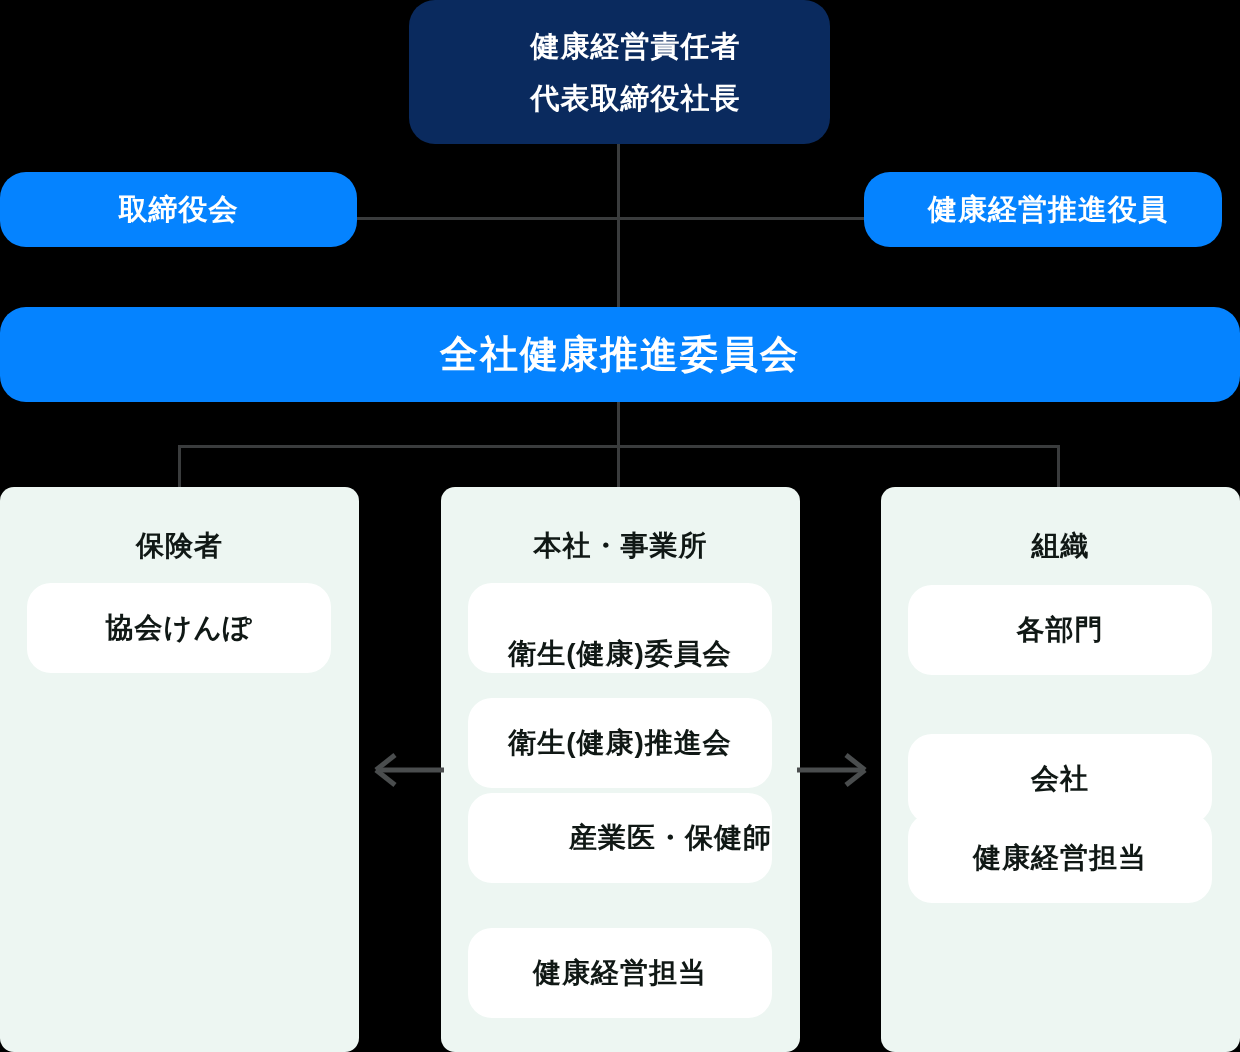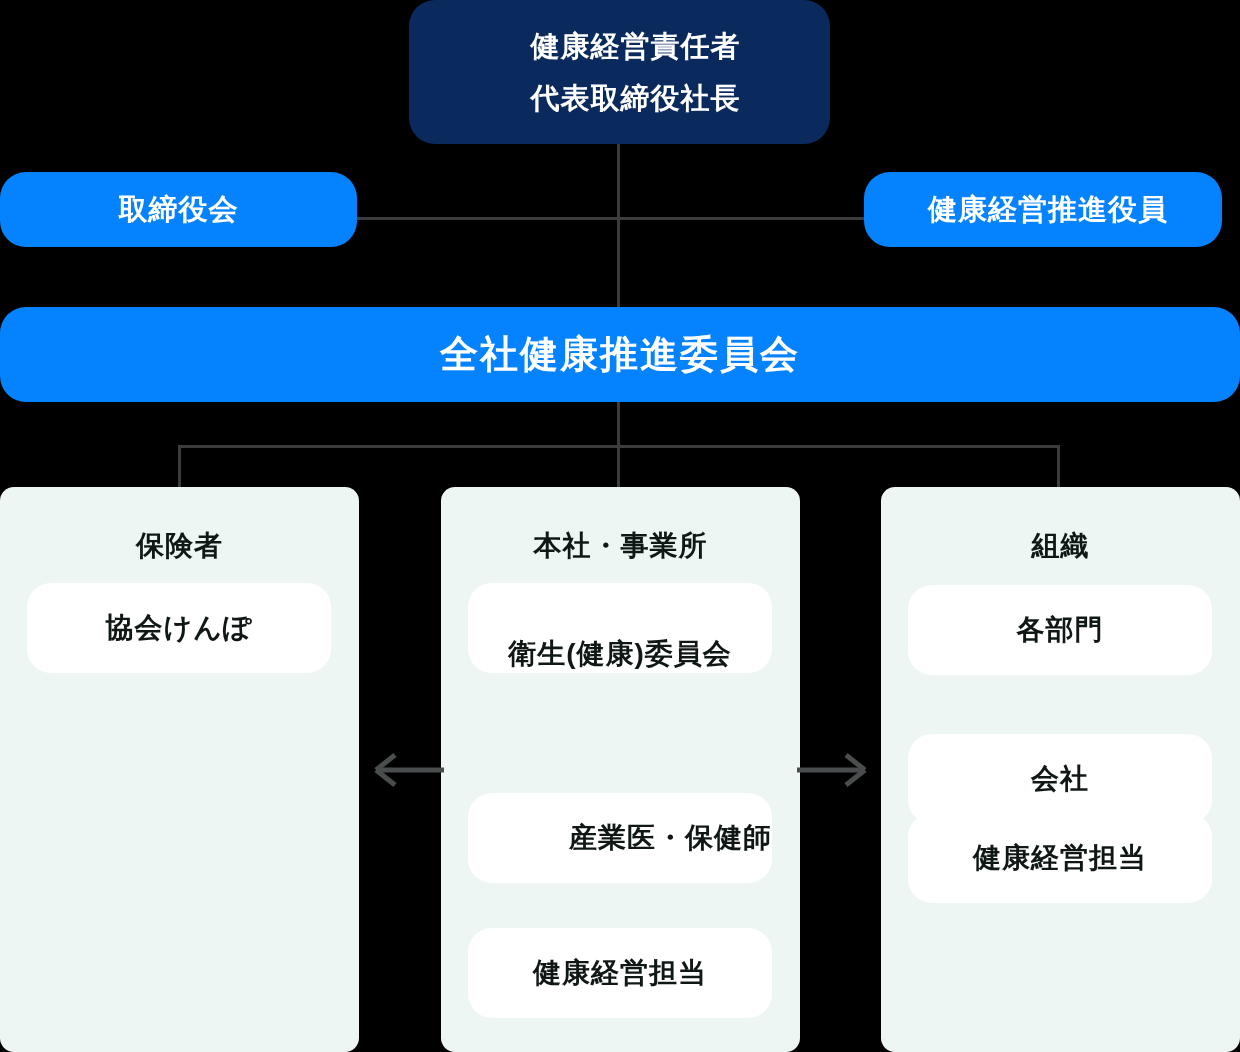--- a/index.html
+++ b/index.html
@@ -94,20 +94,23 @@
   <div class="card" style="top:96px;">
     <span>協会けんぽ</span>
   </div>
 </div>
 
 <div class="abs panel headquarters">
   <div class="panel-title">本社・事業所</div>
   <div class="card" style="top:96px;align-items:flex-end;">
     <span>衛生(健康)委員会</span>
   </div>
+  <div class="card" style="top:211px;">
+    <span>衛生(健康)推進会</span>
+  </div>
   <div class="card" style="top:306px;justify-content:flex-end;">
     <span>産業医・保健師</span>
   </div>
   <div class="card" style="top:441px;">
     <span>健康経営担当</span>
   </div>
 </div>
 
 <div class="abs panel organization">
   <div class="panel-title">組織</div>

